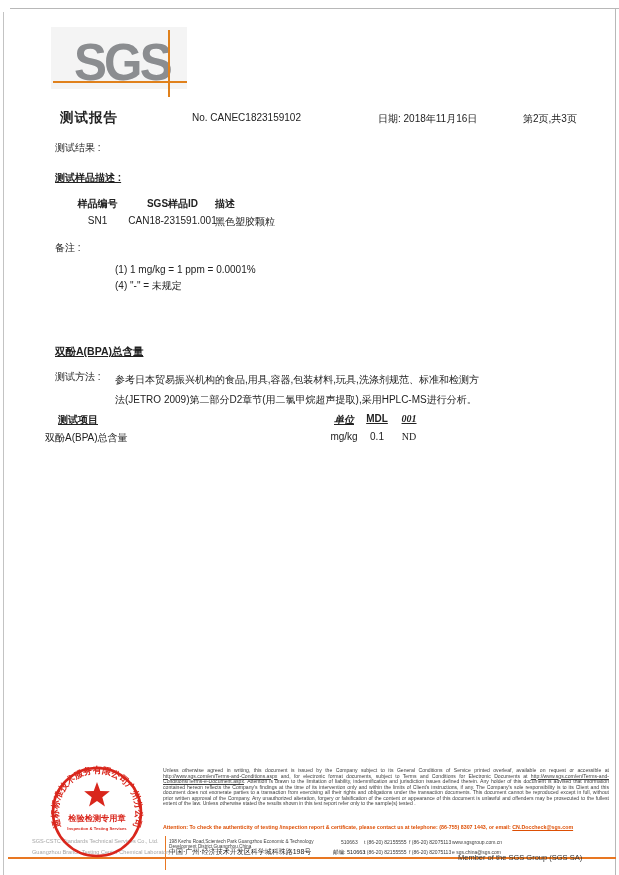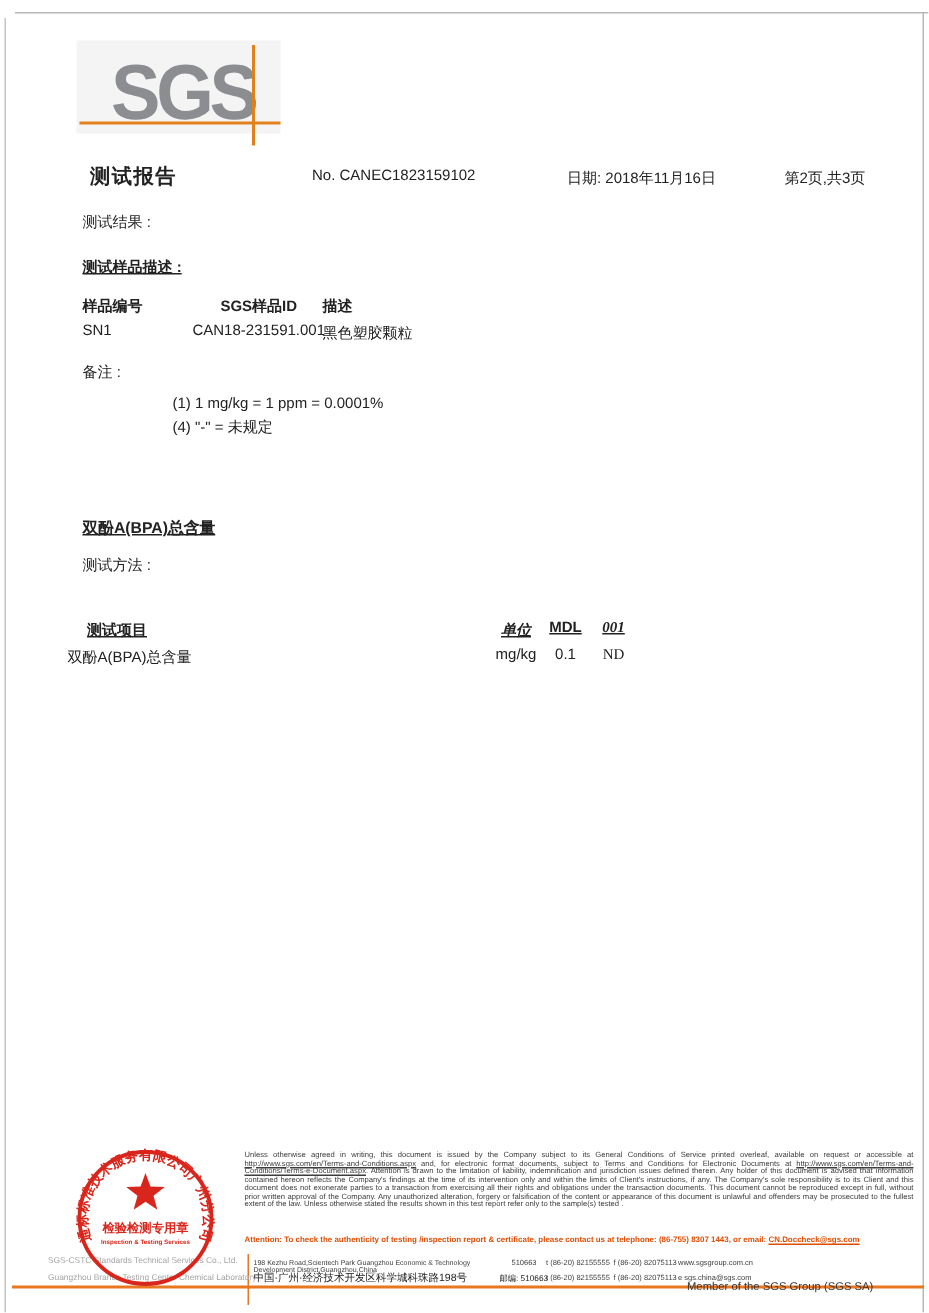--- a/index.html
+++ b/index.html
@@ -16,28 +16,28 @@
   
   .logo-bg{left:51px;top:27px;width:136px;height:62px;background:#f4f4f4;}
   .logo-text{
     left:74px;top:36px;font-size:52px;font-weight:bold;color:#8b8d90;
     letter-spacing:-3px;line-height:1;transform:scaleX(0.95);transform-origin:left top;
   }
   .logo-hline{left:53px;top:81px;width:134px;height:2px;background:#e0811c;}
   .logo-vline{left:168px;top:30px;width:2px;height:67px;background:#e0811c;}
   
   .doc-title{left:60px;top:109px;font-size:13.5px;font-weight:bold;letter-spacing:1px;}
-  .report-no{left:208px;top:112px;font-size:10px;}
+  .report-no{left:192px;top:112px;font-size:10px;}
   .report-date{left:378px;top:112px;font-size:10px;}
   .report-pages{left:523px;top:112px;font-size:10px;}
   
   .t10{font-size:10px;}
   .results-label{left:55px;top:141px;}
   .sample-heading{left:55px;top:171px;font-weight:bold;text-decoration:underline;}
-  .s-col1{left:55px;width:85px;text-align:left;}
+  .s-col1{left:55px;width:85px;text-align:center;}
   .s-col2{left:125px;width:95px;text-align:center;}
   .s-col3{left:215px;}
   .s-head{top:197px;font-weight:bold;}
   .s-row{top:215px;}
   .notes-label{left:55px;top:241px;}
   .notes-list{left:115px;top:262px;line-height:16px;}
   .bpa-heading{left:55px;top:345px;font-size:10.5px;font-weight:bold;text-decoration:underline;}
   .method-label{left:55px;top:370px;}
   .method-lines{left:115px;top:370px;width:478px;line-height:20px;}
   .r-head{top:413px;text-decoration:underline;font-weight:bold;}
@@ -106,20 +106,22 @@
 
 <div class="abs t10 notes-label">备注 :</div>
 <div class="abs t10 notes-list">
   <div>(1) 1 mg/kg = 1 ppm = 0.0001%</div>
   <div>(4) "-" = 未规定</div>
 </div>
 
 <div class="abs bpa-heading">双酚A(BPA)总含量</div>
 <div class="abs t10 method-label">测试方法 :</div>
 <div class="abs t10 method-lines">
+  <div>参考日本贸易振兴机构的食品,用具,容器,包装材料,玩具,洗涤剂规范、标准和检测方</div>
+  <div>法(JETRO 2009)第二部分D2章节(用二氯甲烷超声提取),采用HPLC-MS进行分析。</div>
 </div>
 
 <div class="abs t10 r-head r-col1h">测试项目</div>
 <div class="abs t10 r-head r-col2 italic">单位</div>
 <div class="abs t10 r-head r-col3">MDL</div>
 <div class="abs t10 r-head r-col4 italic">001</div>
 <div class="abs t10 r-row r-col1">双酚A(BPA)总含量</div>
 <div class="abs t10 r-row r-col2">mg/kg</div>
 <div class="abs t10 r-row r-col3">0.1</div>
 <div class="abs t10 r-row r-col4">ND</div>

